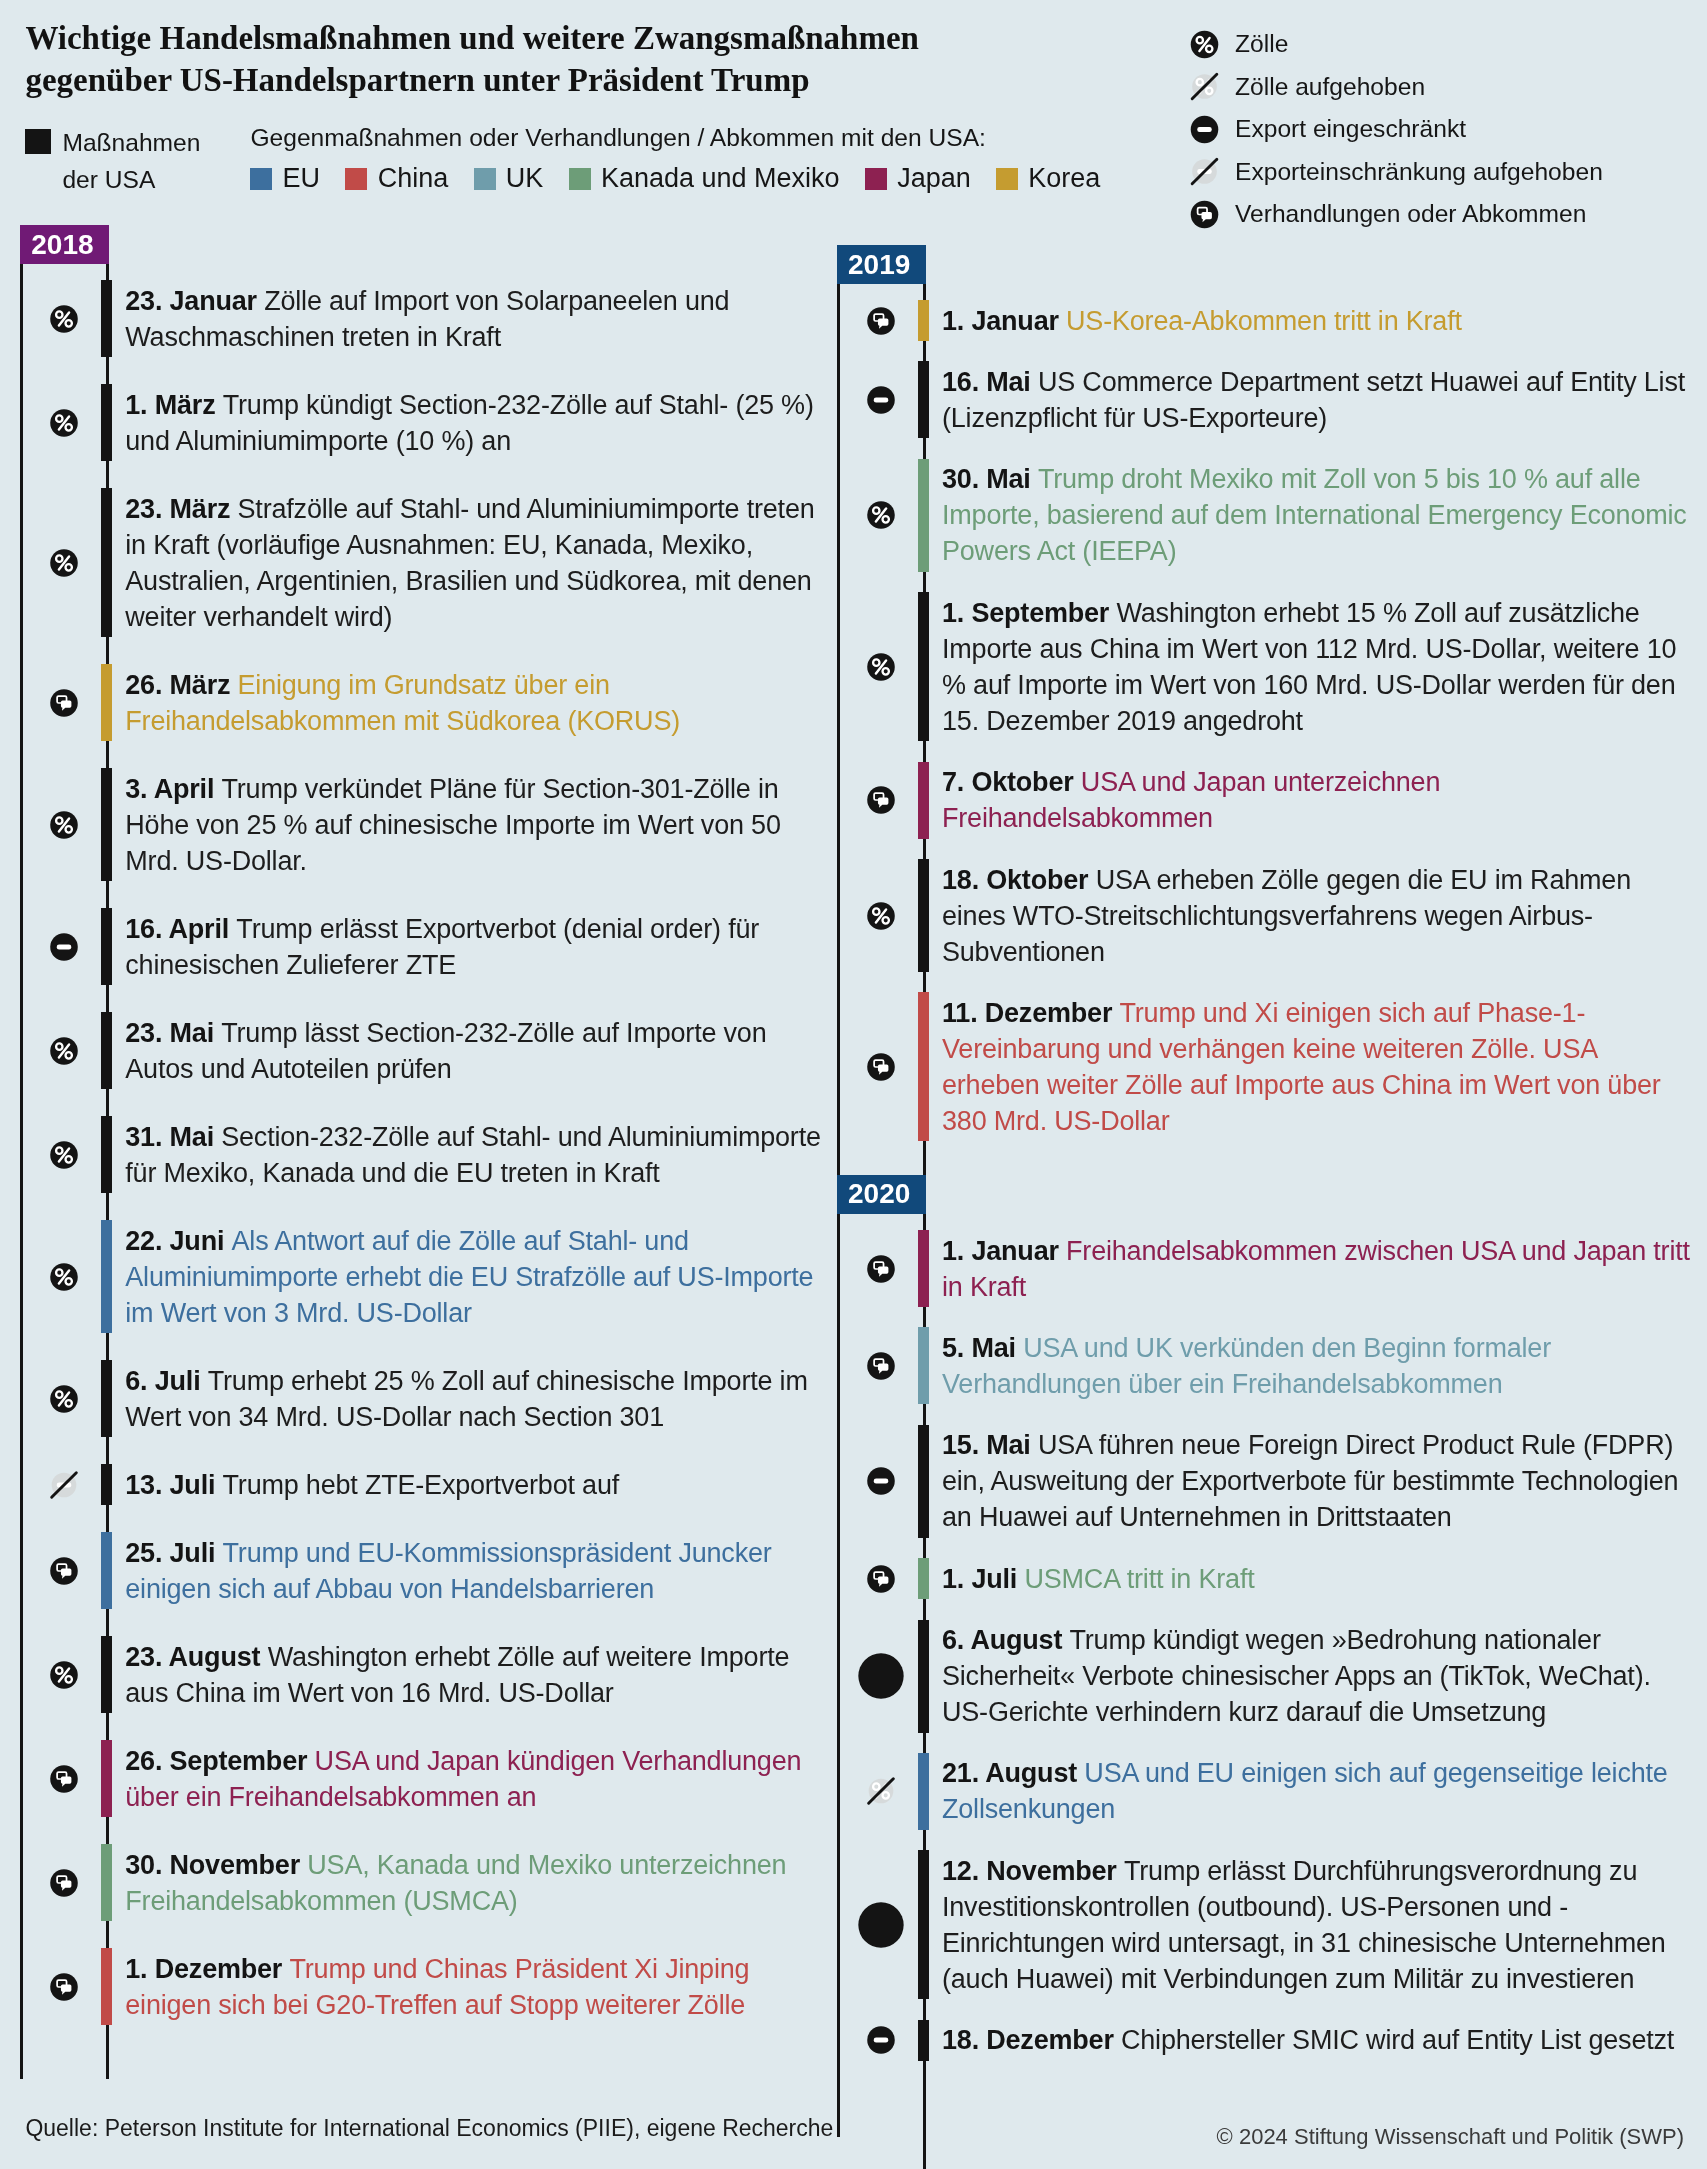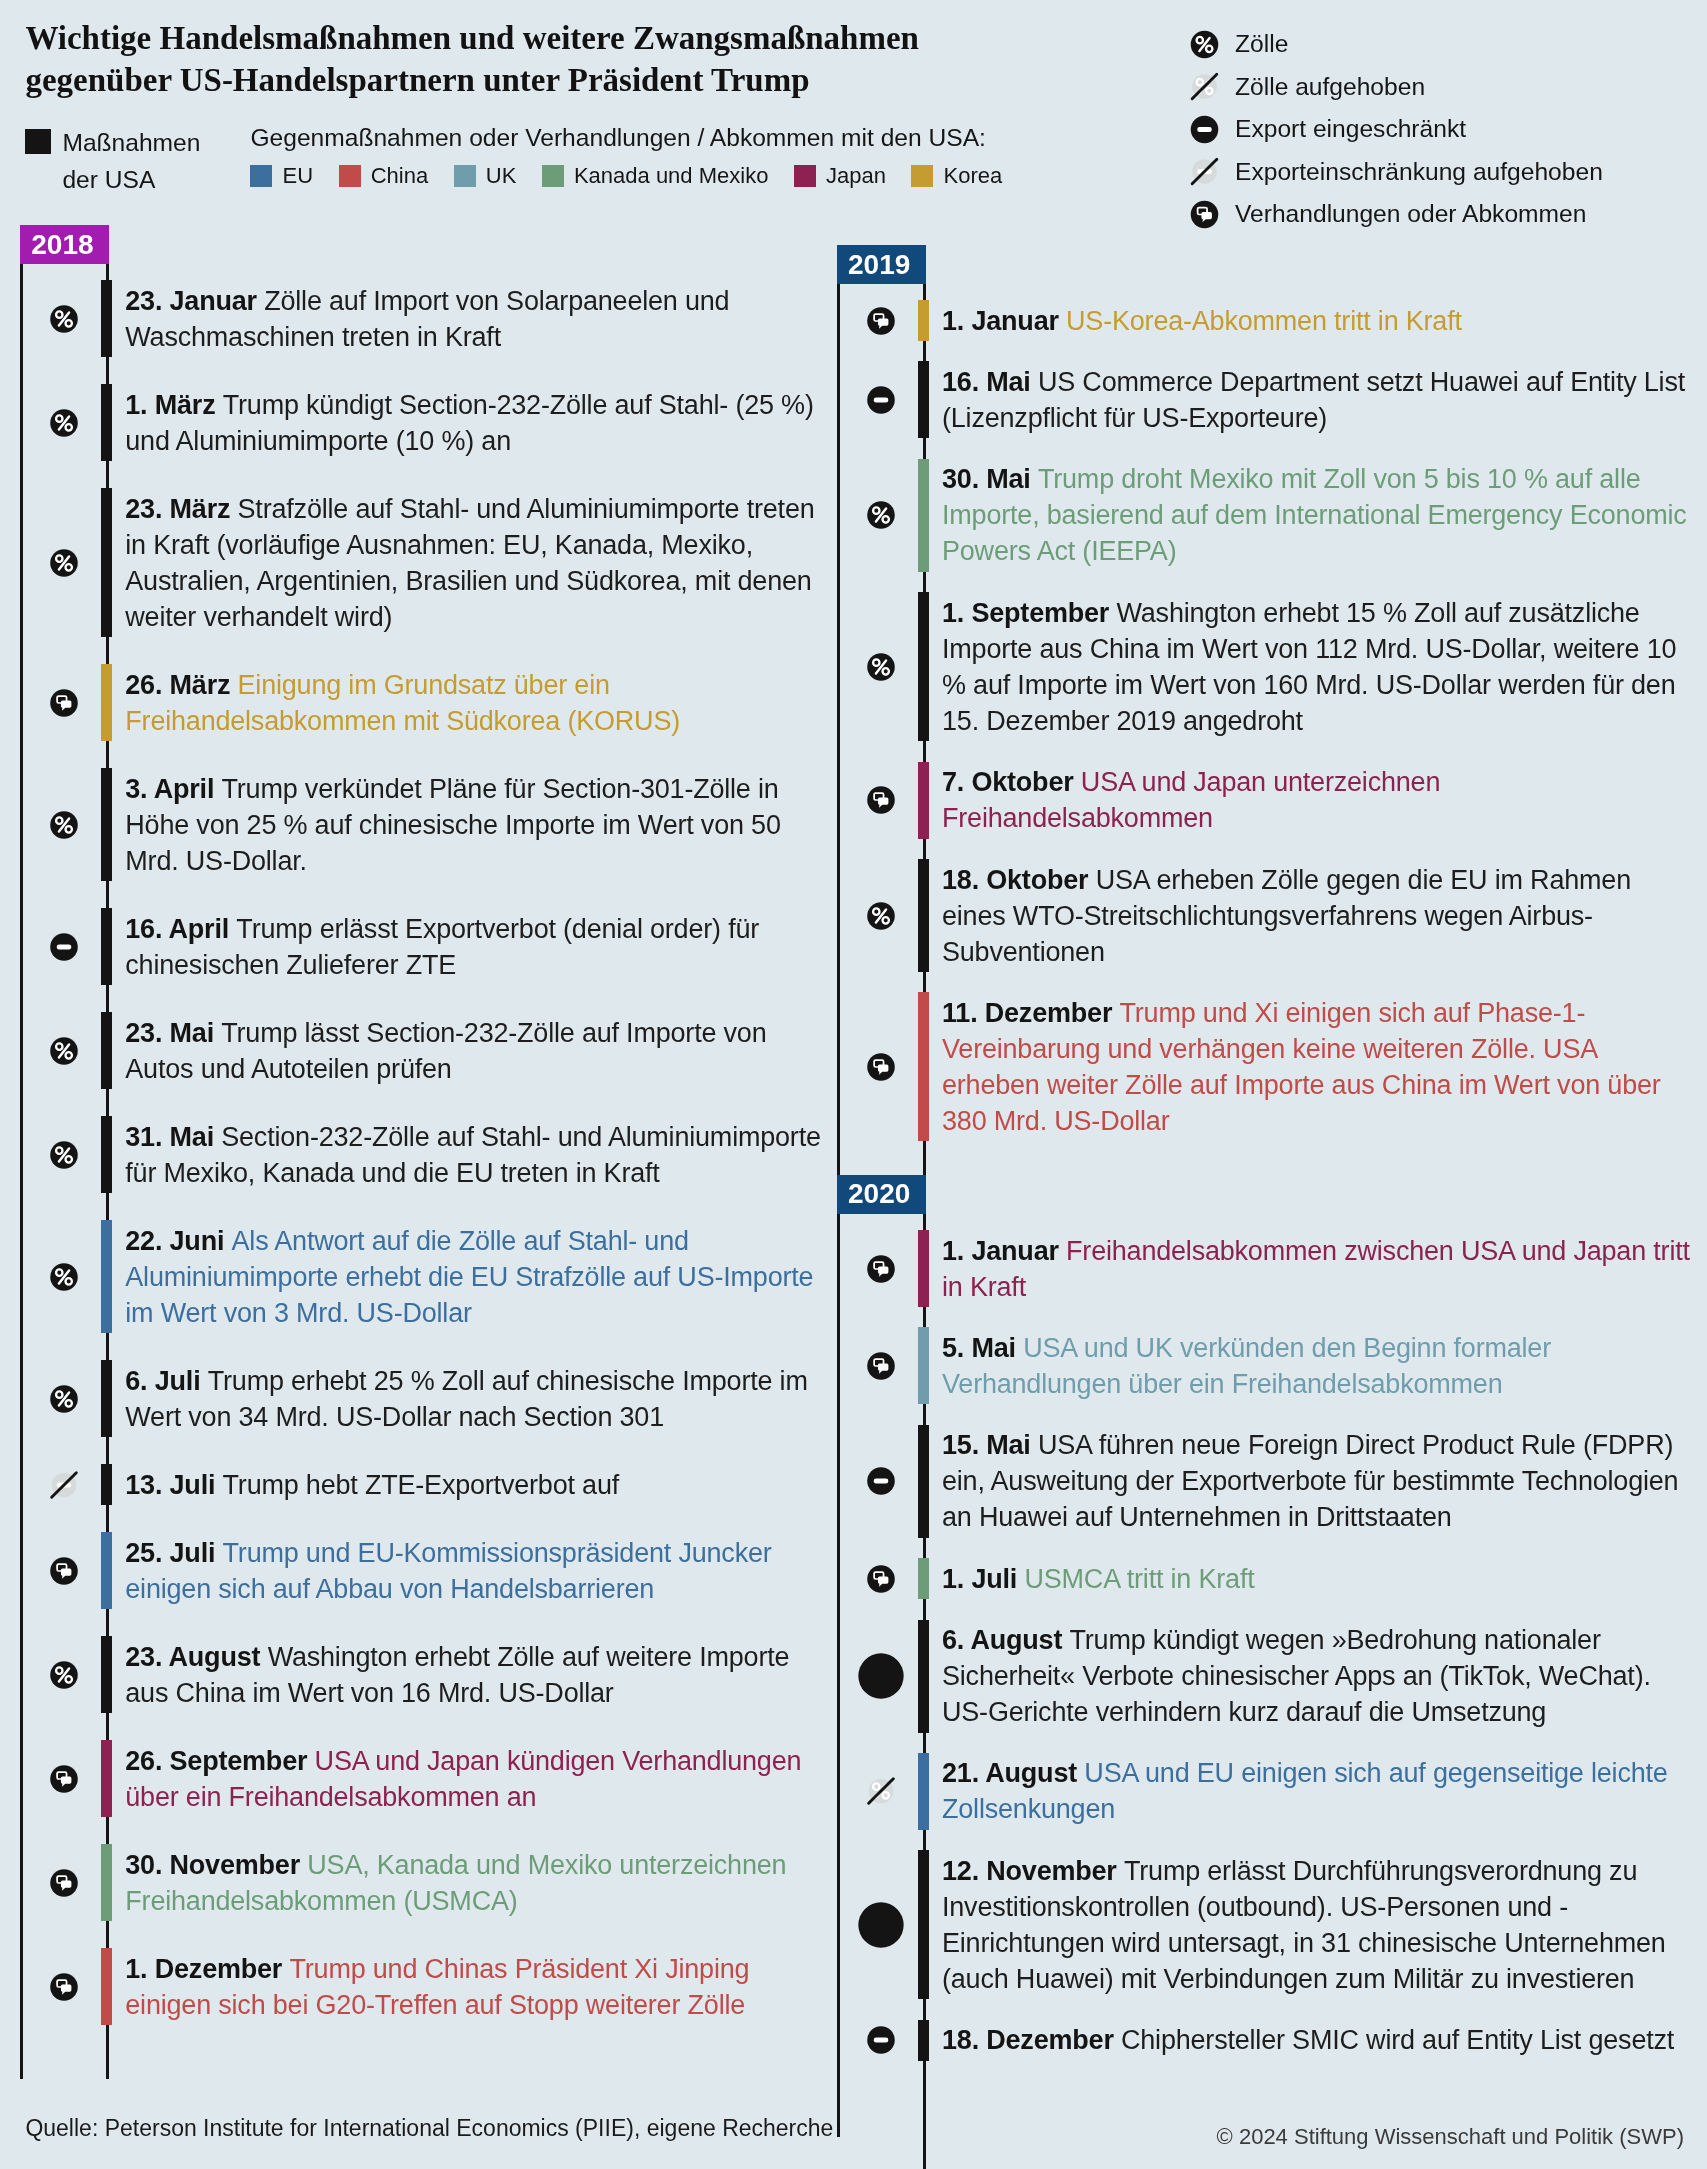--- a/index.html
+++ b/index.html
@@ -25,21 +25,21 @@
   .legend-icon-row{display:flex;align-items:center;gap:16px;height:30.5px;}
   .legend-icon-row .lbl{font-size:24.6px;color:#161616;}
 
   .legend-measures{position:absolute;left:25.4px;top:124px;width:1153px;}
   .us-swatch{position:absolute;left:0;top:5.1px;width:25.4px;height:25.4px;background:#141414;}
   .us-label{position:absolute;left:37px;top:0;font-size:24.6px;line-height:37px;color:#161616;}
   .counter-heading{position:absolute;left:225px;top:0;font-size:24.6px;color:#161616;white-space:nowrap;}
   .partner-row{
     position:absolute;left:225px;top:39px;display:flex;align-items:center;gap:25.4px;
   }
-  .partner{display:flex;align-items:center;gap:10.2px;font-size:22px;color:#161616;white-space:nowrap;}
+  .partner{display:flex;align-items:center;gap:10.2px;font-size:27px;color:#161616;white-space:nowrap;}
   .partner .sw{width:22px;height:22px;display:inline-block;}
 
   
   .tcol{position:absolute;top:225px;}
   #col-left{left:20.3px;width:810px;height:1854px;}
   #col-right{left:837px;width:858px;height:1936px;margin-top:20px;}
   .axis-left{position:absolute;left:0;top:0;bottom:0;width:2.5px;background:#141414;}
   .axis-bar{position:absolute;left:86px;top:0;bottom:0;width:2.5px;background:#141414;}
   #col-right .axis-left{bottom:44px;}
 
@@ -166,21 +166,21 @@
         <span class="partner">
           <span class="sw" style="background: rgb(197, 156, 48);"></span>
           <span>Korea</span>
         </span>
       </div>
   </div>
 
   <div class="tcol" id="col-left">
     <div class="axis-left"></div>
     <div class="axis-bar"></div>
-  <div class="year-flag" style="background: #a21caf;">2018</div>
+  <div class="year-flag" style="background: #701a75;">2018</div>
       <div class="event">
         <div class="bar bar-us"></div>
         <span class="icon"><svg width="29" height="29" viewBox="0 0 40 40" style="overflow:visible">
             <circle cx="20" cy="20" r="19" fill="#141414"></circle>
             <circle cx="13.5" cy="14" r="4.4" fill="none" stroke="#ffffff" stroke-width="3.2"></circle>
                <circle cx="26.5" cy="26" r="4.4" fill="none" stroke="#ffffff" stroke-width="3.2"></circle>
                <line x1="27" y1="11" x2="13" y2="29" stroke="#ffffff" stroke-width="3.4" stroke-linecap="round"></line>
           </svg></span>
         <div class="event-text"><span class="date">23. Januar </span><span class="cat-us">Zölle auf Import von Solarpaneelen und Waschmaschinen treten in Kraft</span></div>
       </div>

